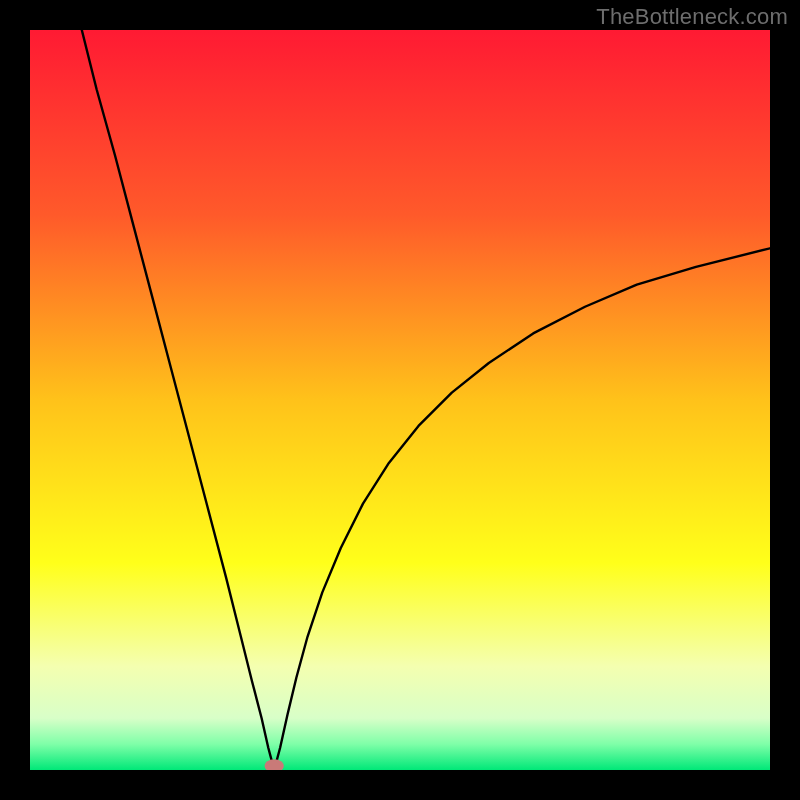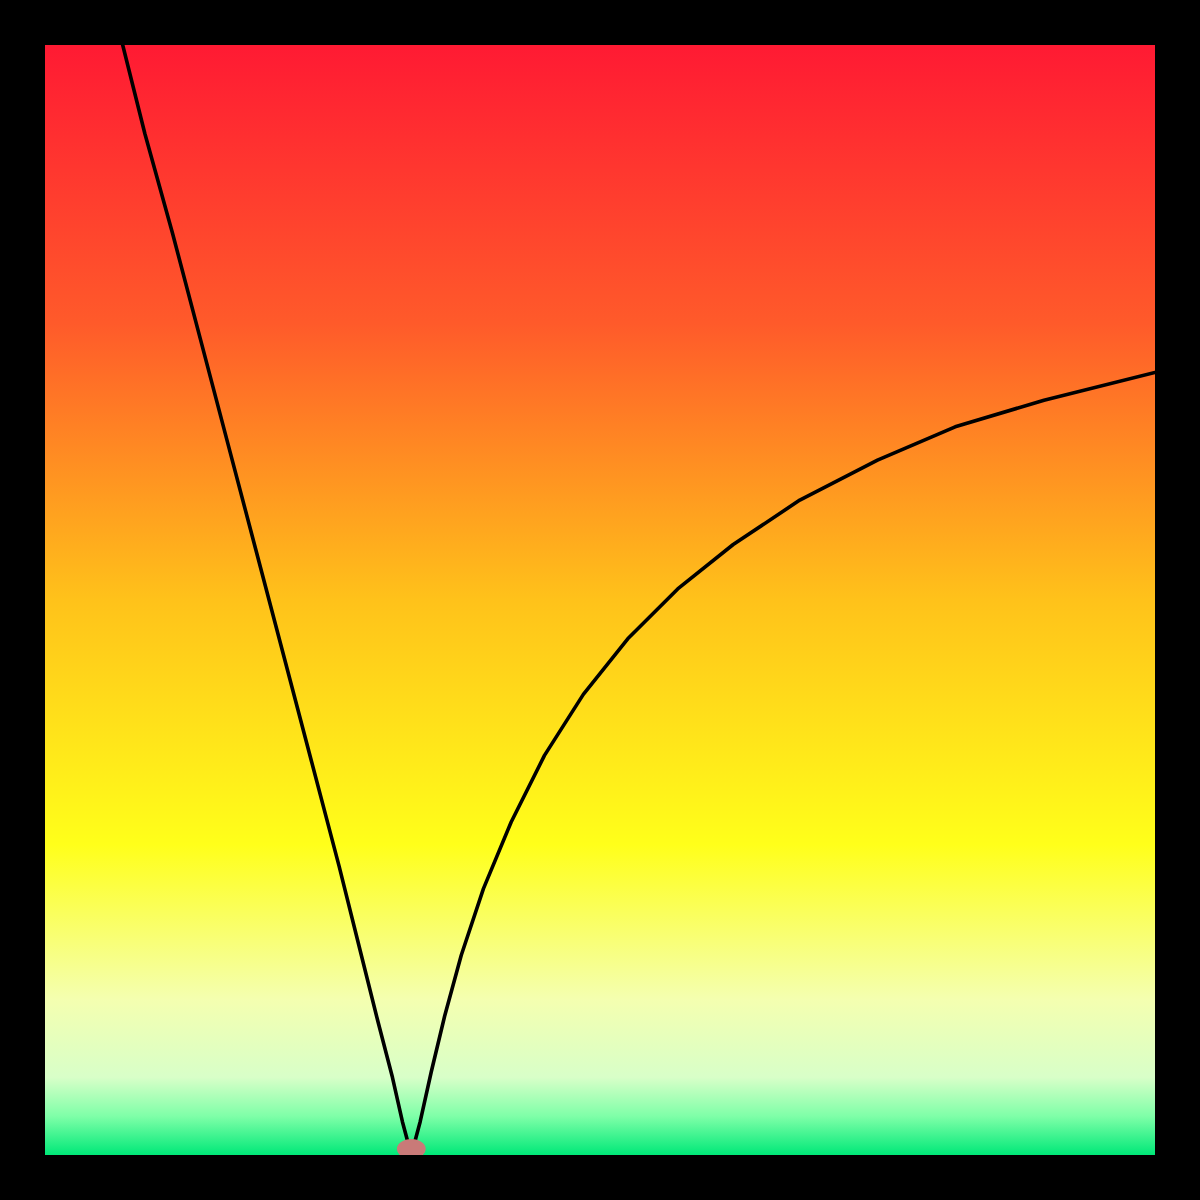--- a/index.html
+++ b/index.html
@@ -35,20 +35,21 @@
     height: 740px;
   }
   svg {
     display: block;
   }
 </style>
 </head>
 <body>
 
 <div class="frame">
+  <div class="watermark">TheBottleneck.com</div>
 
   <div class="plot-area">
     <svg id="chart-svg" width="740" height="740" viewBox="0 0 740 740" preserveAspectRatio="none">
       <defs>
         <linearGradient id="bg-grad" x1="0" y1="0" x2="0" y2="1">
             <stop offset="0%" stop-color="#ff1a33"></stop>
             <stop offset="25%" stop-color="#ff5a2a"></stop>
             <stop offset="50%" stop-color="#ffc21a"></stop>
             <stop offset="72%" stop-color="#ffff1a"></stop>
             <stop offset="86%" stop-color="#f4ffb0"></stop>

